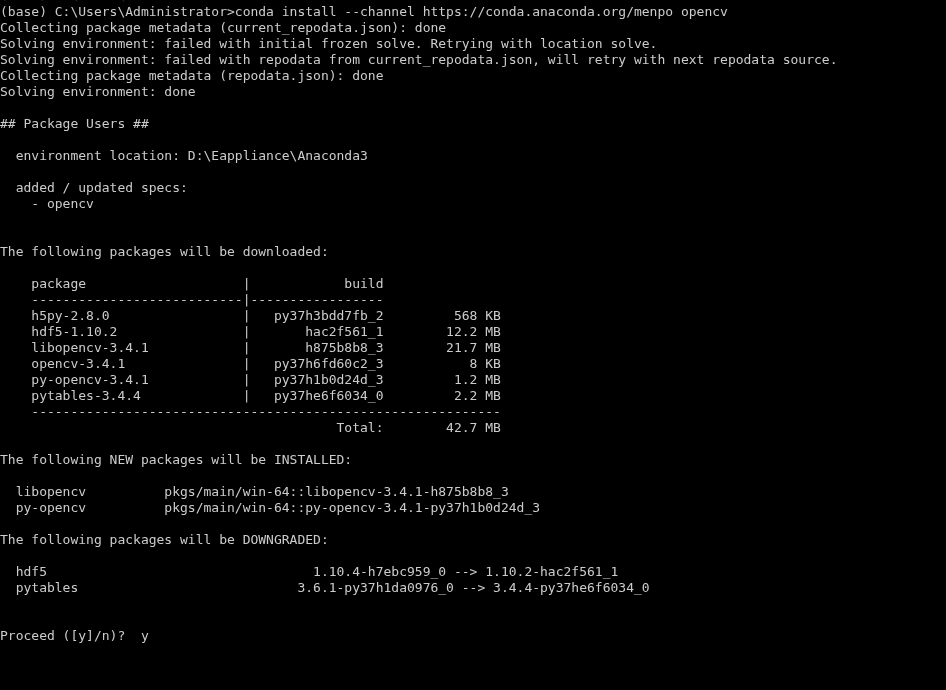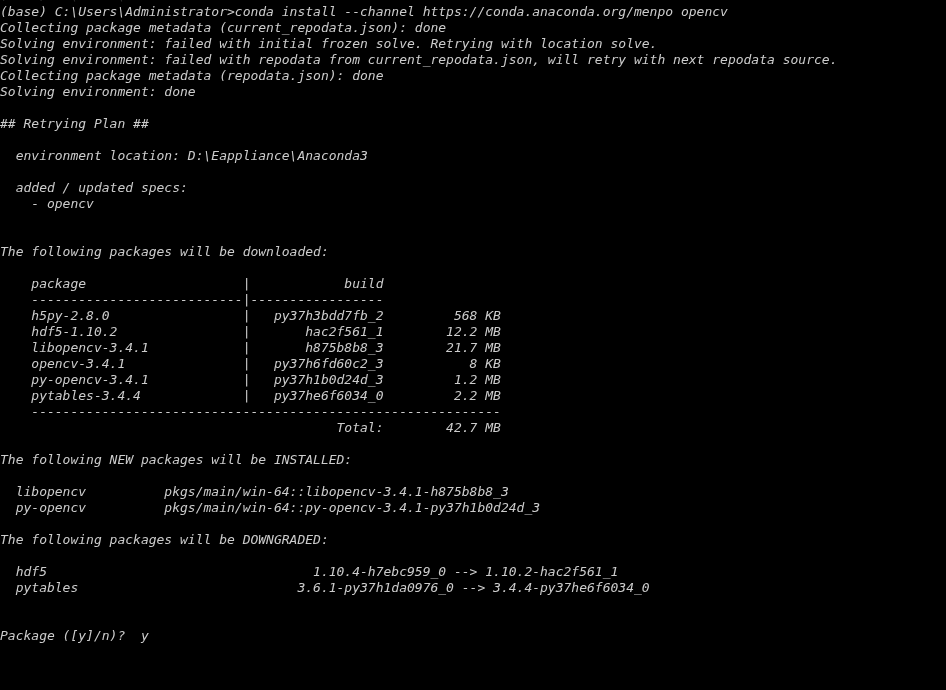--- a/index.html
+++ b/index.html
@@ -19,21 +19,20 @@
     height: 690px;
     background: #000000;
     color: #cccccc;
     font-family: "DejaVu Sans Mono", "Liberation Mono", monospace;
     font-size: 13px;
     line-height: 16px;
     letter-spacing: 0px;
     padding: 16px;
     box-sizing: border-box;
     overflow: hidden;
-    font-style: italic;
   }
   #screen {
     position: absolute;
     left: 0px;
     top: -12px;
     width: 946px;
   }
   .line {
     display: block;
     height: 16px;
@@ -58,21 +57,21 @@
 <div id="terminal">
   <div id="screen">
       <span class="line faded">(base) C:\Users\Administrator&gt;</span>
       <span class="line">(base) C:\Users\Administrator&gt;conda install --channel https://conda.anaconda.org/menpo opencv</span>
       <span class="line">Collecting package metadata (current_repodata.json): done</span>
       <span class="line">Solving environment: failed with initial frozen solve. Retrying with location solve.</span>
       <span class="line">Solving environment: failed with repodata from current_repodata.json, will retry with next repodata source.</span>
       <span class="line">Collecting package metadata (repodata.json): done</span>
       <span class="line">Solving environment: done</span>
       <span class="line blank"></span>
-      <span class="line">## Retrying Plan ##</span>
+      <span class="line">## Package Users ##</span>
       <span class="line blank"></span>
       <span class="line">  environment location: D:\Eappliance\Anaconda3</span>
       <span class="line blank"></span>
       <span class="line">  added / updated specs:</span>
       <span class="line">    - opencv</span>
       <span class="line blank"></span>
       <span class="line blank"></span>
       <span class="line">The following packages will be downloaded:</span>
       <span class="line blank"></span>
       <span class="line">    package                    |            build</span>
@@ -90,16 +89,16 @@
       <span class="line blank"></span>
       <span class="line">  libopencv          pkgs/main/win-64::libopencv-3.4.1-h875b8b8_3</span>
       <span class="line">  py-opencv          pkgs/main/win-64::py-opencv-3.4.1-py37h1b0d24d_3</span>
       <span class="line blank"></span>
       <span class="line">The following packages will be DOWNGRADED:</span>
       <span class="line blank"></span>
       <span class="line">  hdf5                                  1.10.4-h7ebc959_0 --&gt; 1.10.2-hac2f561_1</span>
       <span class="line">  pytables                            3.6.1-py37h1da0976_0 --&gt; 3.4.4-py37he6f6034_0</span>
       <span class="line blank"></span>
       <span class="line blank"></span>
-      <span class="line">Package ([y]/n)?  y</span>
+      <span class="line">Proceed ([y]/n)?  y</span>
       <span class="line blank"></span>
     </div>
 </div>
 
 </body></html>

